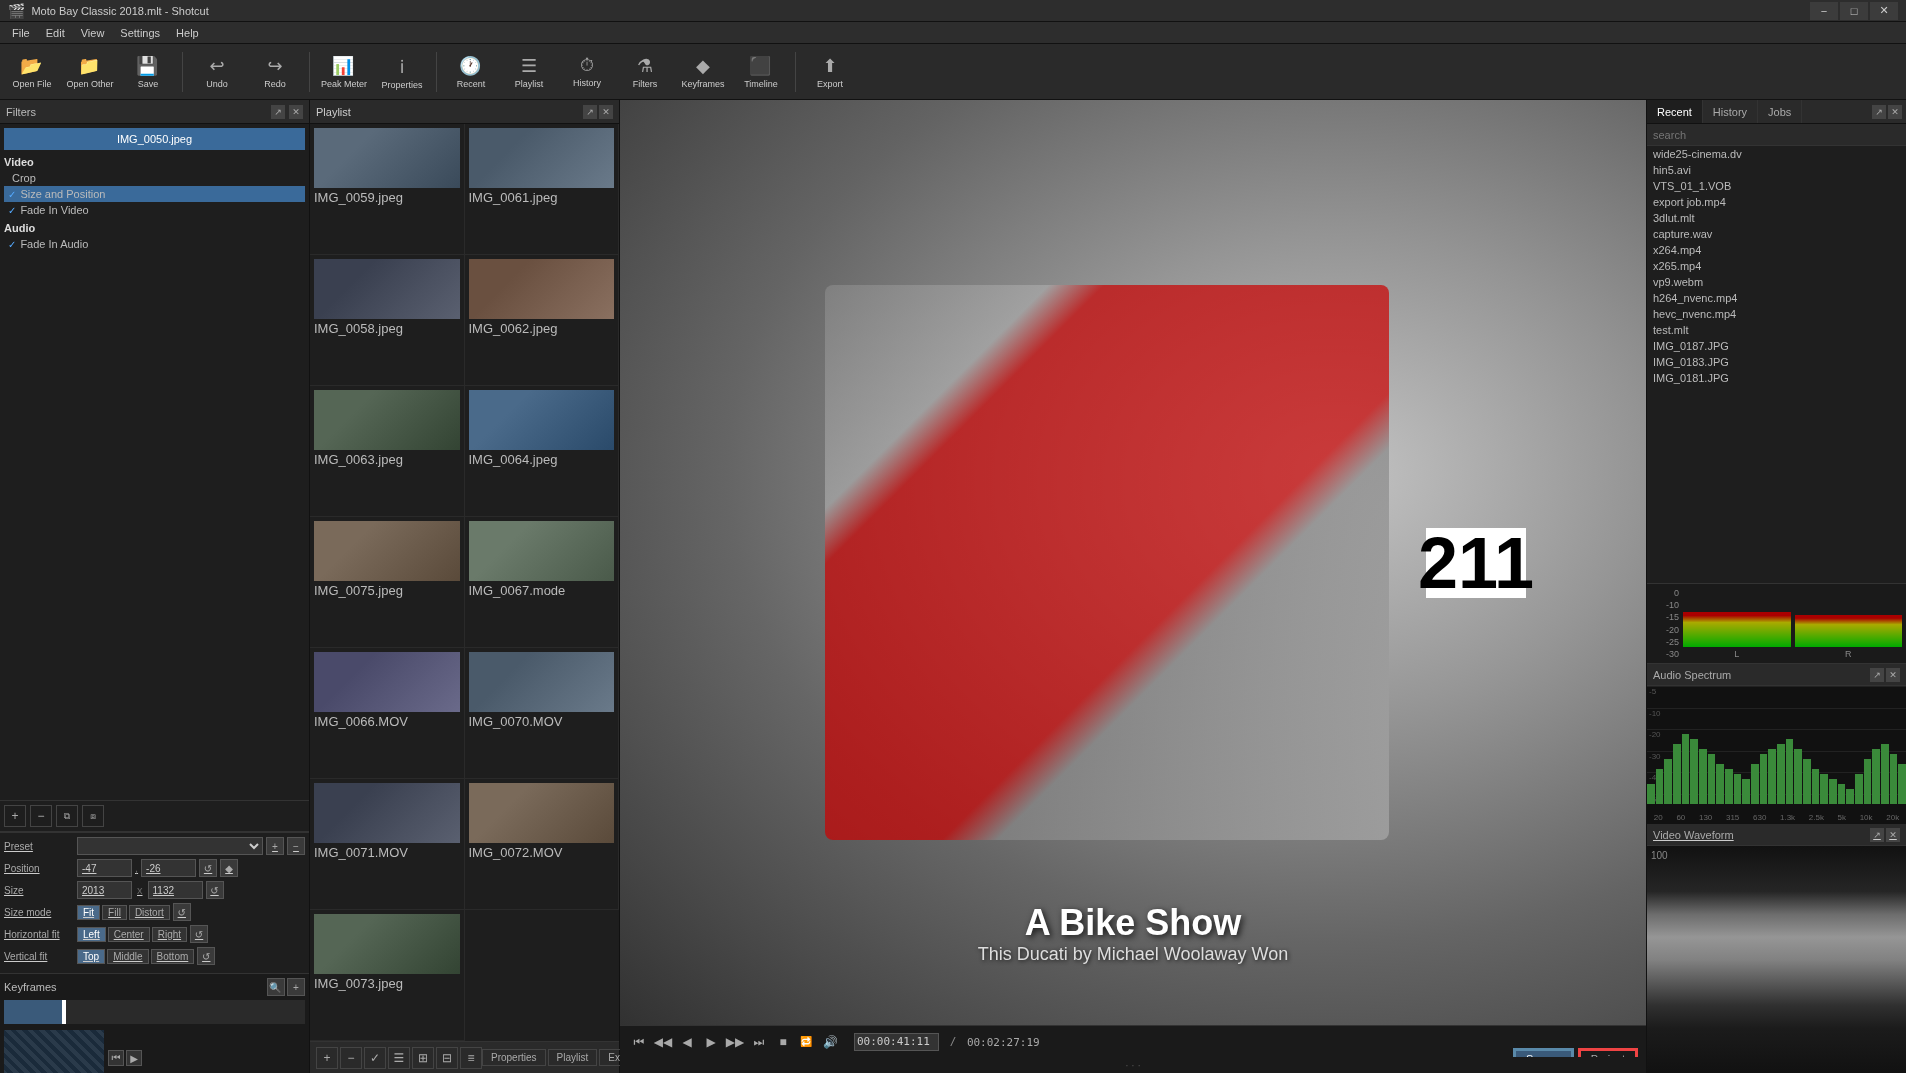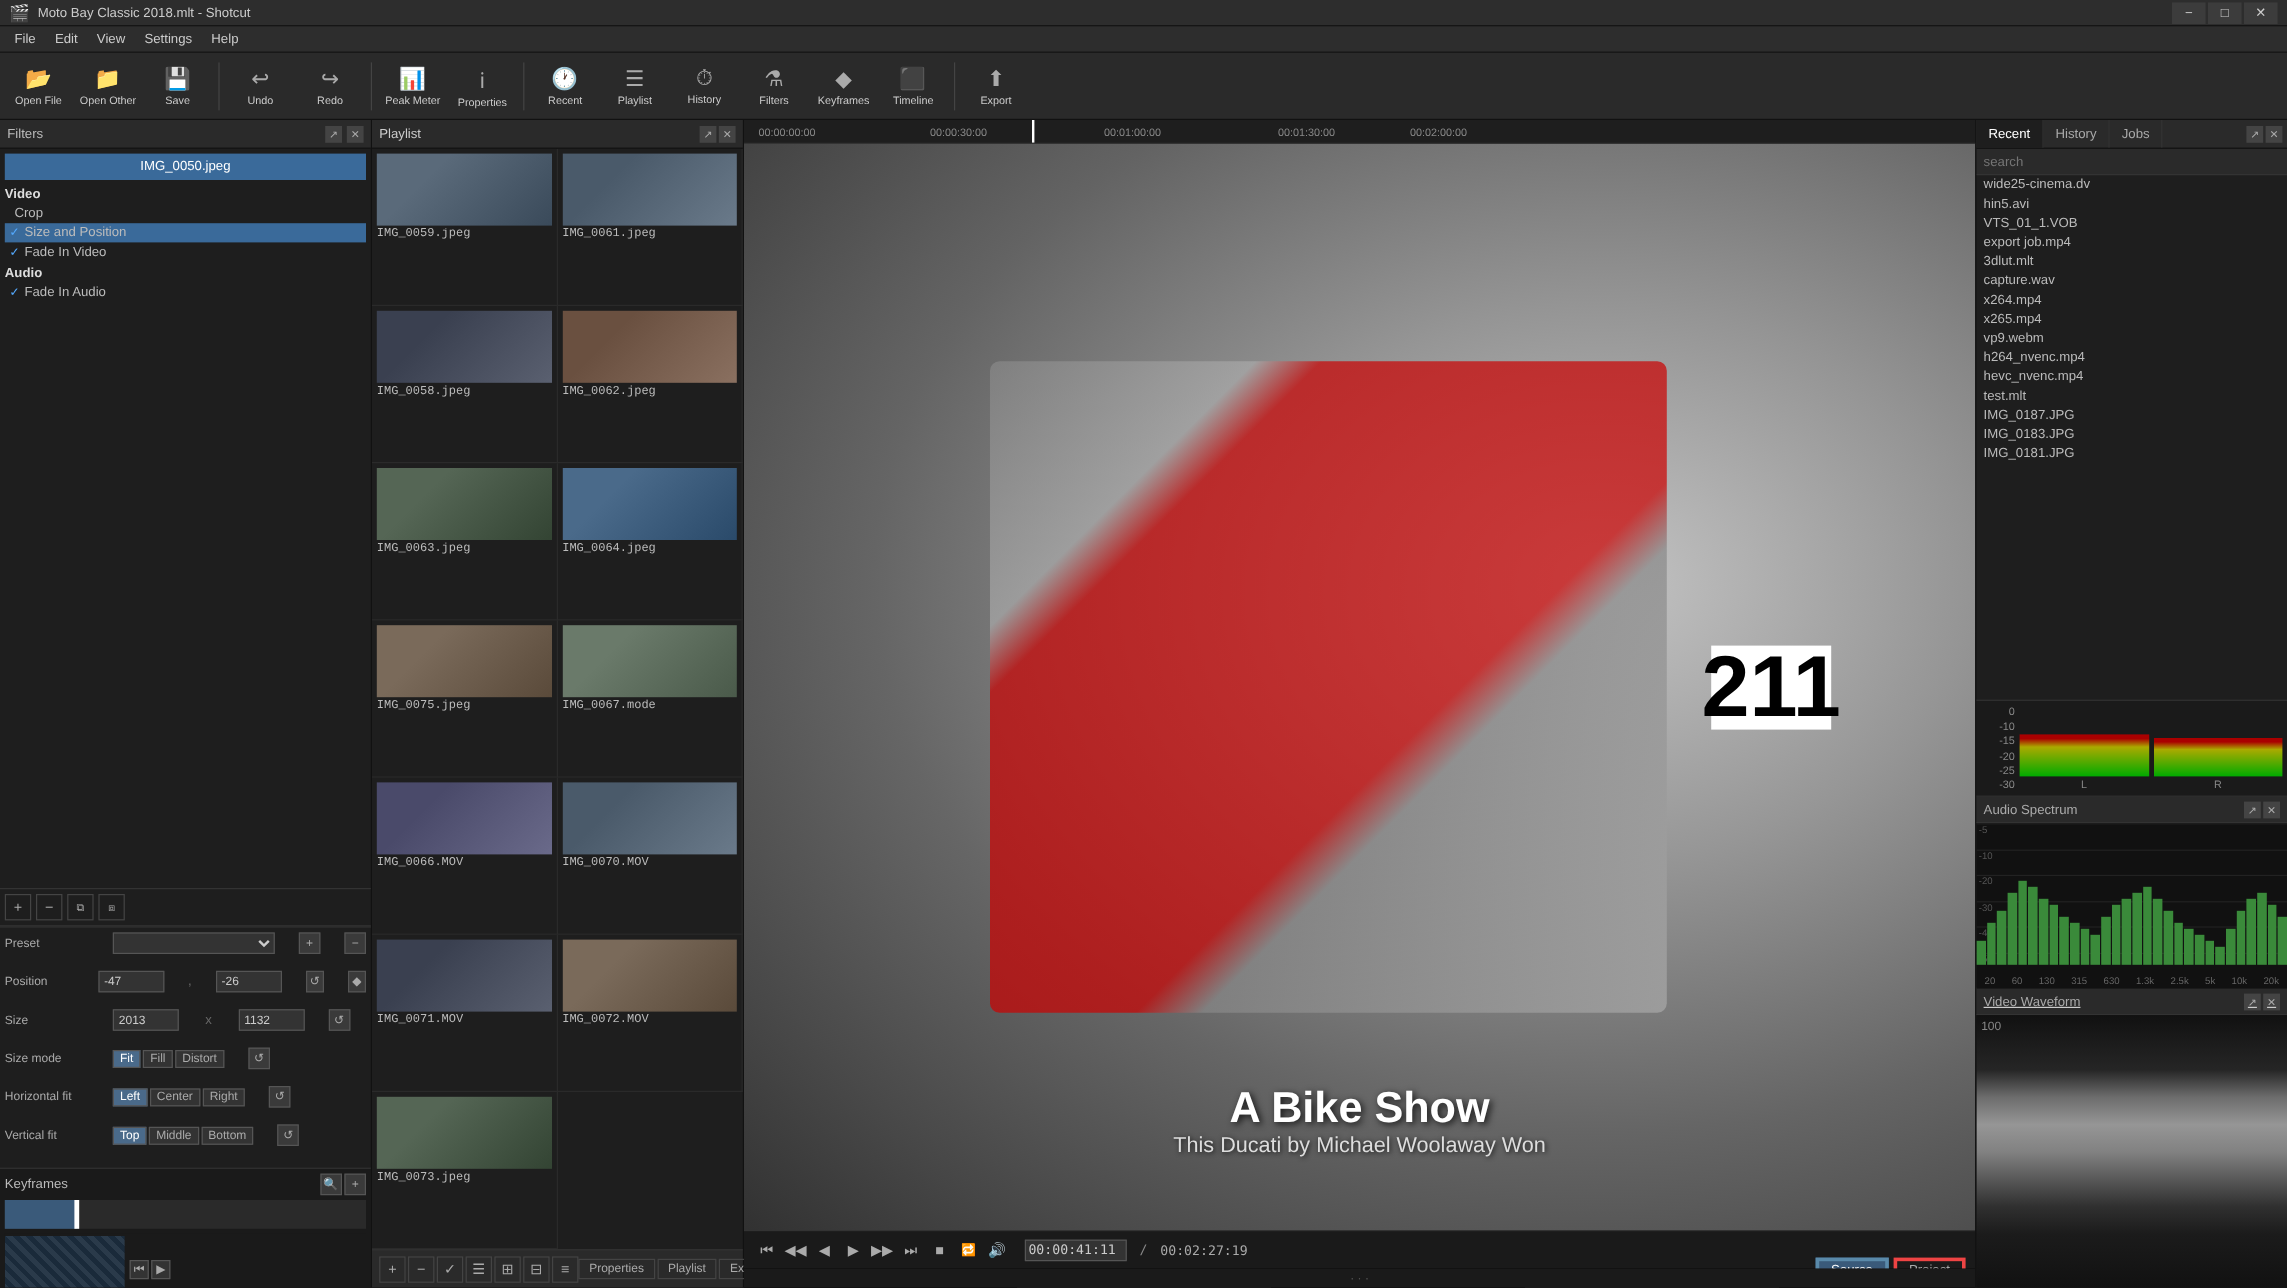--- a/index.html
+++ b/index.html
@@ -166,22 +166,23 @@
     .filter-check { color: #5af; font-size: 10px; }
 
     
     #filter-controls {
       padding: 4px;
       border-top: 1px solid #333;
     }
     .ctrl-row {
       display: flex;
       align-items: center;
-      margin-bottom: 14px;
-      gap: 20px;
+      margin-bottom: 4px;
+      gap: 3px;
+      text-decoration: underline;
     }
     .ctrl-label {
       width: 70px;
       font-size: 10px;
       color: #aaa;
     }
     .ctrl-input {
       background: #333;
       border: 1px solid #555;
       color: #ccc;
@@ -346,27 +347,26 @@
     .thumb-2 { background: linear-gradient(135deg, #4a5a6a 30%, #6a7a8a 100%); }
     .thumb-3 { background: linear-gradient(135deg, #3a4050 30%, #5a6070 100%); }
     .thumb-4 { background: linear-gradient(135deg, #6a5040 30%, #8a7060 100%); }
     .thumb-5 { background: linear-gradient(135deg, #556655 30%, #334433 100%); }
     .thumb-6 { background: linear-gradient(135deg, #4a6a8a 30%, #2a4a6a 100%); }
     .thumb-7 { background: linear-gradient(135deg, #7a6a5a 30%, #5a4a3a 100%); }
     .thumb-8 { background: linear-gradient(135deg, #6a7a6a 30%, #4a5a4a 100%); }
     .thumb-9 { background: linear-gradient(135deg, #4a4a6a 30%, #6a6a8a 100%); }
 
     .playlist-item-name {
-      font-size: 10px;
+      font-size: 13px;
       color: #bbb;
       margin-top: 2px;
       overflow: hidden;
       text-overflow: ellipsis;
       white-space: nowrap;
-      font-family: Liberation Mono, monospace;
     }
 
     #playlist-toolbar {
       height: 32px;
       background: #2a2a2a;
       border-top: 1px solid #333;
       display: flex;
       align-items: center;
       justify-content: space-between;
       padding: 0 6px;
@@ -970,31 +970,20 @@
       <div id="playlist-toolbar-right">
         <button class="pl-tab-btn">Properties</button>
         <button class="pl-tab-btn">Playlist</button>
         <button class="pl-tab-btn">Export</button>
       </div>
     </div>
   </div>
 
   <div id="preview-panel">
 
-    <div style="height:20px;background:#1e1e1e;border-bottom:1px solid #333;position:relative;overflow:hidden;">
-      <div style="display:flex;align-items:center;height:100%;padding:0 4px;gap:0;">
-        <span style="position:absolute;left:12px;font-size:9px;color:#888;">00:00:00:00</span>
-        <span style="position:absolute;left:155px;font-size:9px;color:#888;">00:00:30:00</span>
-        <span style="position:absolute;left:300px;font-size:9px;color:#888;">00:01:00:00</span>
-        <span style="position:absolute;left:445px;font-size:9px;color:#888;">00:01:30:00</span>
-        <span style="position:absolute;left:555px;font-size:9px;color:#888;">00:02:00:00</span>
-      </div>
-
-      <div style="position:absolute;top:0;bottom:0;left:240px;width:2px;background:#fff;"></div>
-    </div>
 
     <div id="preview-video">
       <div id="preview-image">
         <div id="moto-bg"></div>
 
         <div style="position:absolute;inset:0;background:
           radial-gradient(ellipse at 70% 40%, #c8c8c8 0%, #999 30%, #666 60%, #333 100%);
           opacity:0.9;"></div>
         <div style="position:absolute;top:20%;left:20%;width:55%;height:60%;
           background:linear-gradient(135deg,#888 0%,#aaa 20%,#c00 25%,#c00 60%,#888 65%,#aaa 100%);

